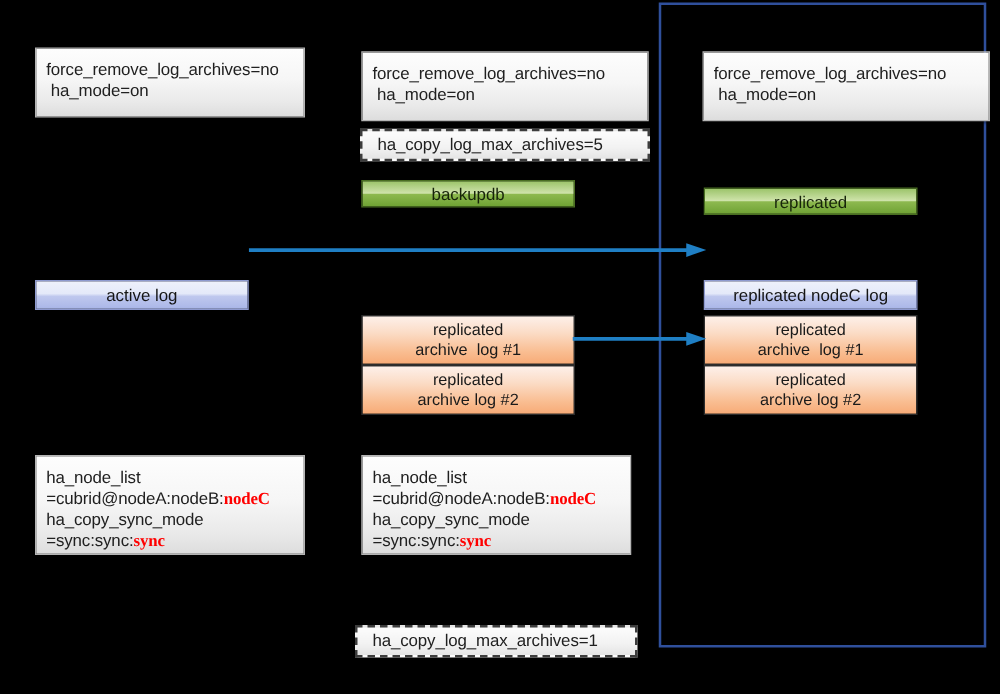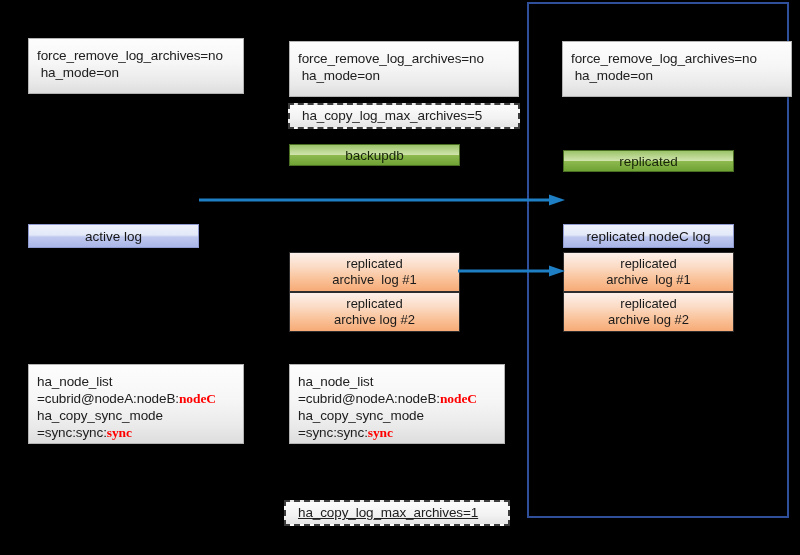--- a/index.html
+++ b/index.html
@@ -133,21 +133,21 @@
   <div class="green-box" style="left:289px; top:144px; width:171px; height:22px;">
       <span>backupdb</span>
     </div>
 
   <div class="orange-box" style="left:289px; top:252px; width:171px; height:40px;"><span>replicated</span><span>archive  log #1</span></div>
 
   <div class="orange-box" style="left:289px; top:292px; width:171px; height:40px;"><span>replicated</span><span>archive log #2</span></div>
 
   <div class="config-box" style="left:289px; top:364px; width:216px; height:80px;"><span>ha_node_list</span><br><span>=cubrid@nodeA:nodeB:</span><span class="hl-red">nodeC</span><br><span>ha_copy_sync_mode</span><br><span>=sync:sync:</span><span class="hl-red">sync</span></div>
 
-  <div class="dashed-box" style="left:284px; top:500px; width:226px; height:26px;text-decoration:underline;"><span>ha_copy_log_max_archives=1</span></div>
+  <div class="dashed-box" style="left:284px; top:500px; width:226px; height:26px;"><span>ha_copy_log_max_archives=1</span></div>
 
   <div class="config-box" style="left:562px; top:41px; width:230px; height:56px;"><span>force_remove_log_archives=no</span><br><span> ha_mode=on</span></div>
 
   <div class="green-box" style="left:563px; top:150px; width:171px; height:22px;">
       <span>replicated</span>
     </div>
 
   <div class="blue-box" style="left:563px; top:188px; width:171px; height:24px;">
       <span>replicated nodeC log</span>
     </div>

